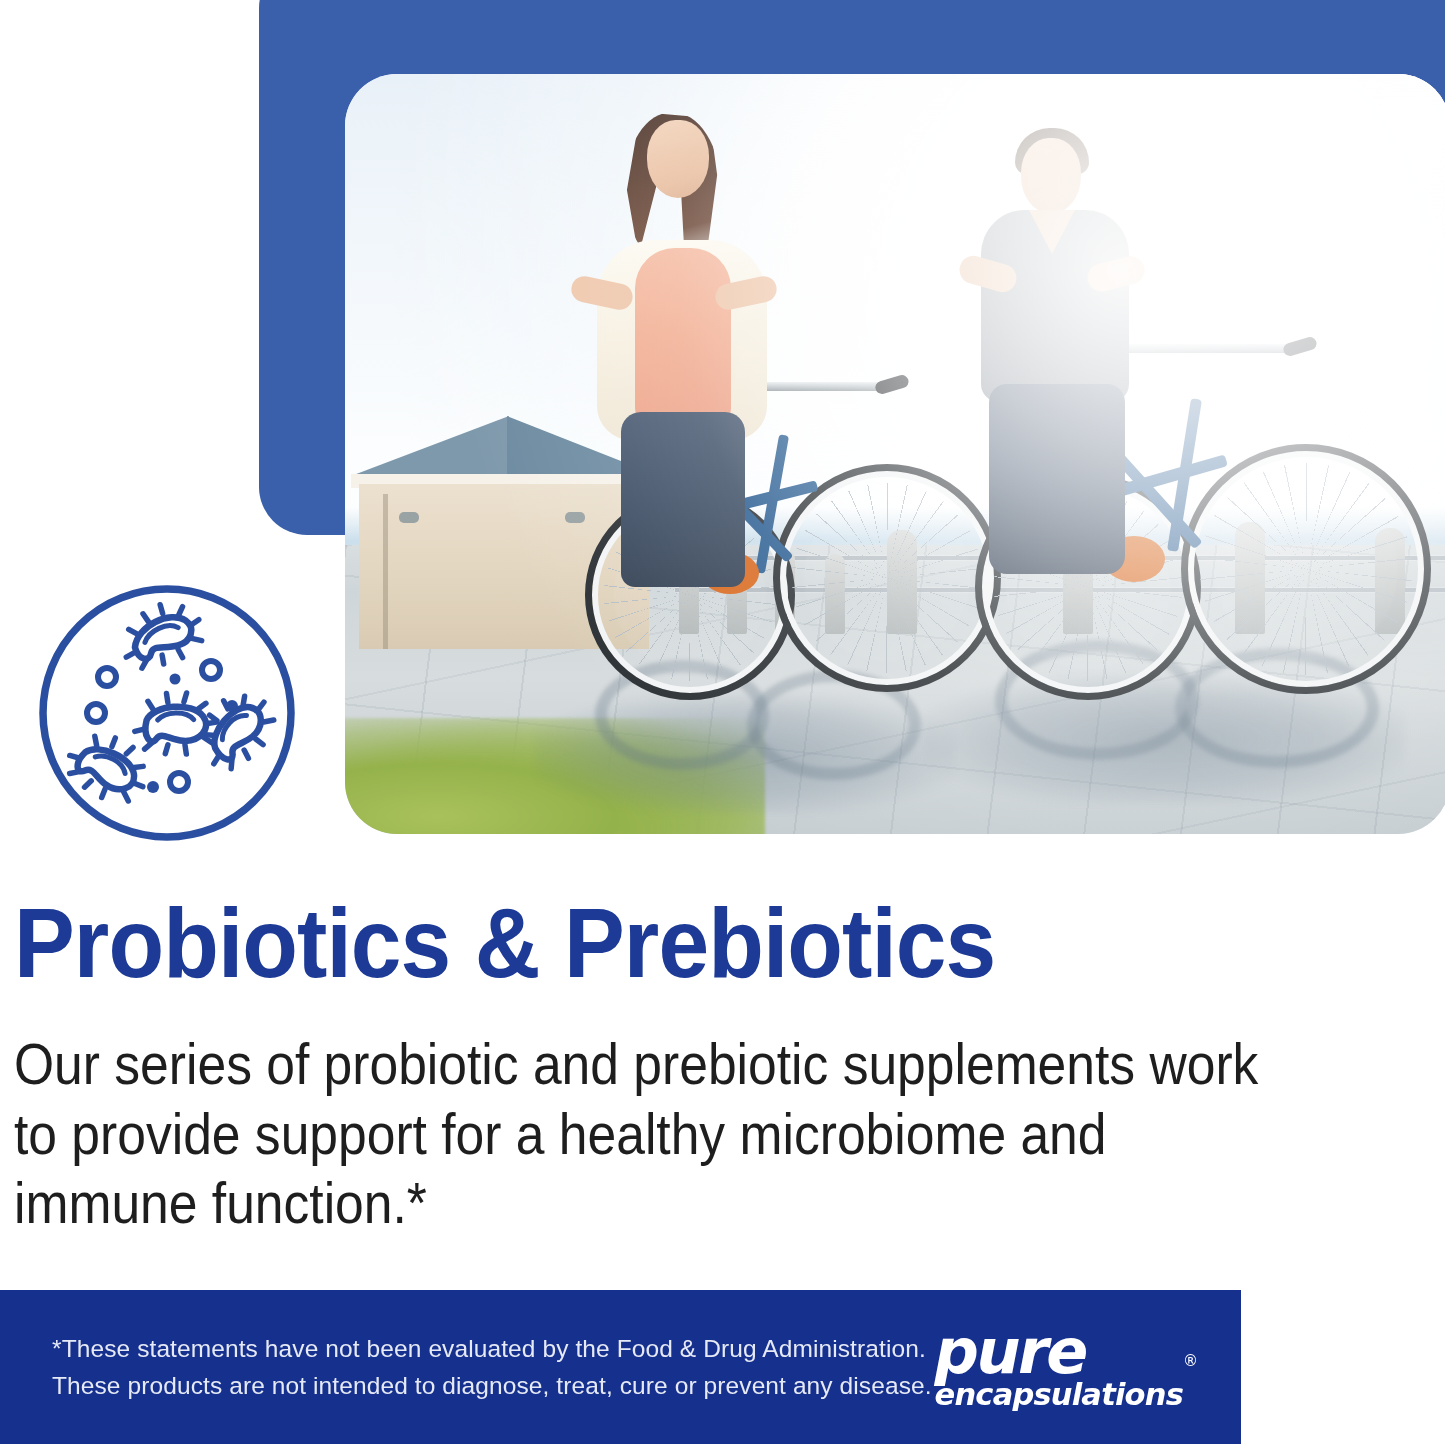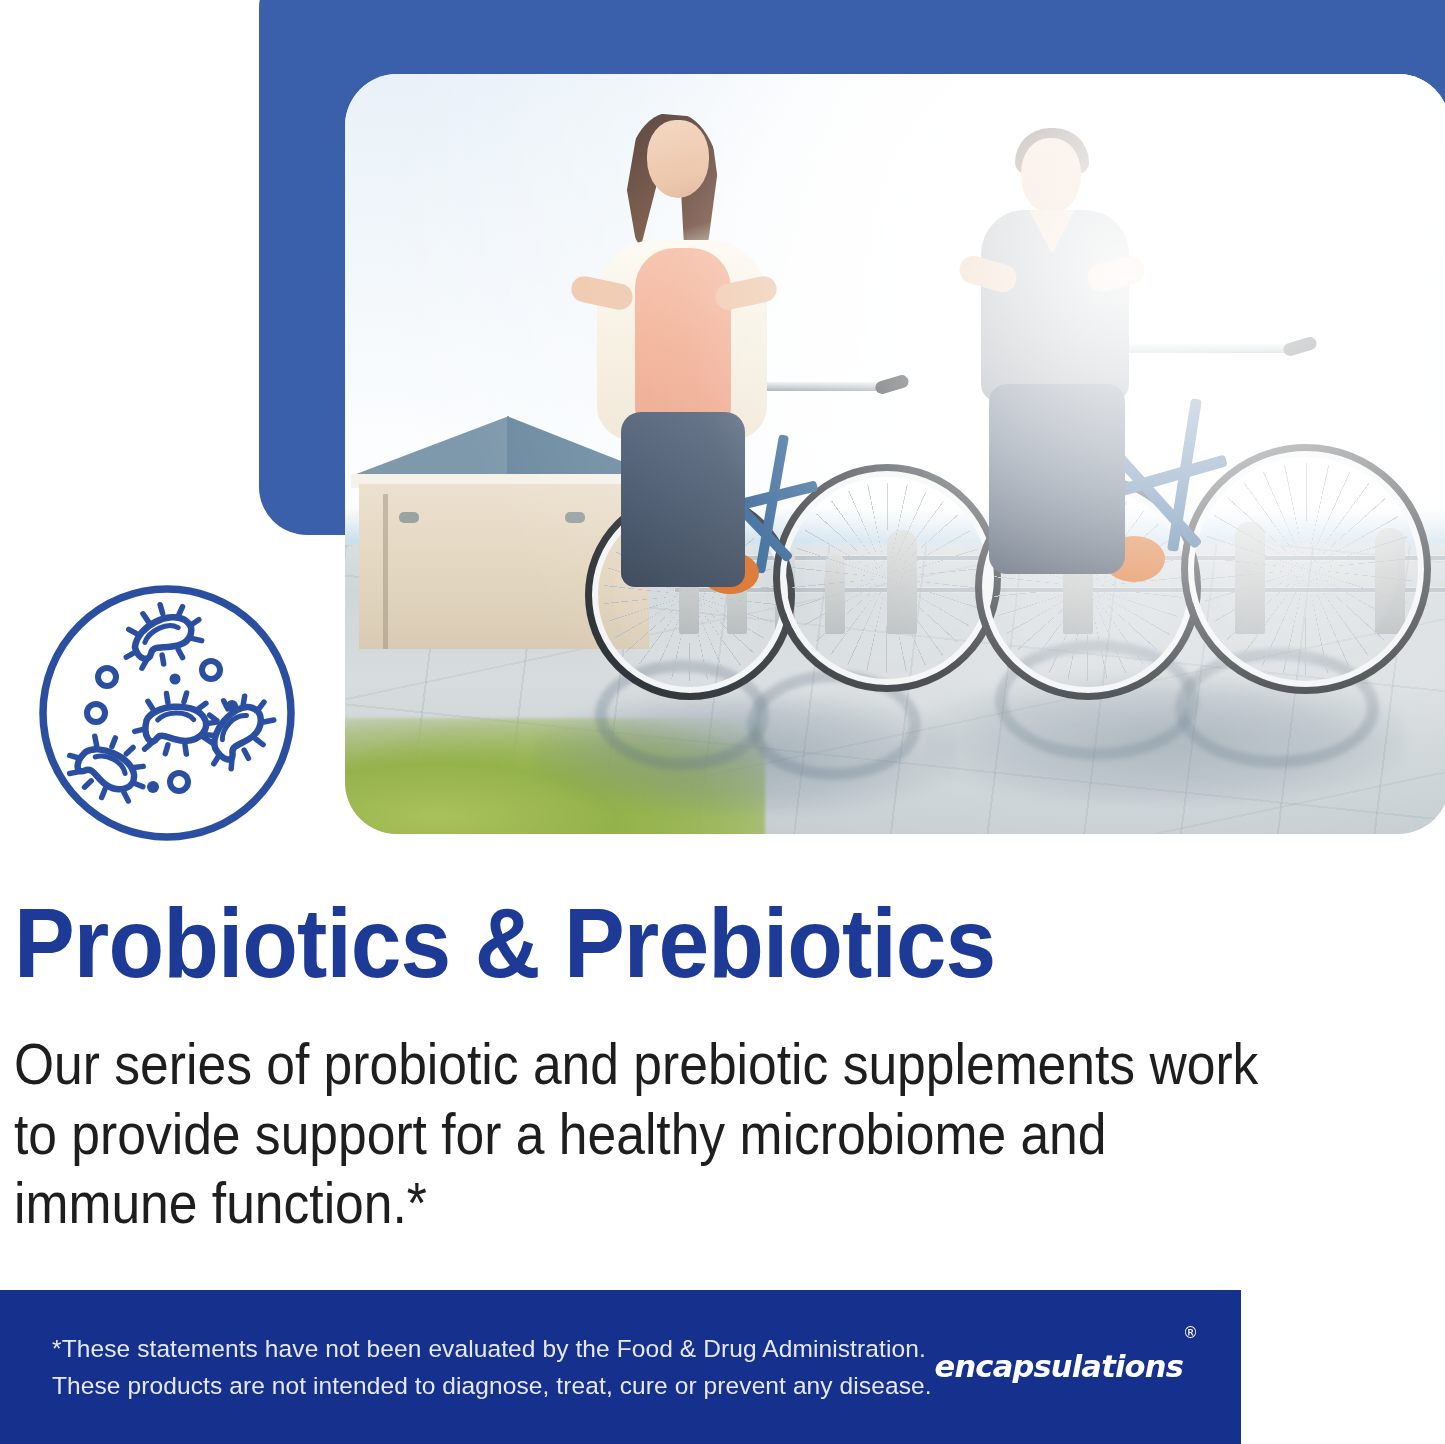--- a/index.html
+++ b/index.html
@@ -536,18 +536,19 @@
 
 <h1 id="headline">Probiotics &amp; Prebiotics</h1>
 
 <p id="subcopy">Our series of probiotic and prebiotic supplements work to provide support for a healthy microbiome and immune function.*</p>
 
 <div id="footer">
   <div id="disclaimer">*These statements have not been evaluated by the Food &amp; Drug Administration.
 These products are not intended to diagnose, treat, cure or prevent any disease.</div>
 
   <div id="brand-logo">
+    <span id="brand-pure">pure</span>
     <span id="brand-encaps-row">
       <span id="brand-encaps">encapsulations</span>
       <span id="brand-reg">®</span>
     </span>
   </div>
 </div>
 
 </body></html>

